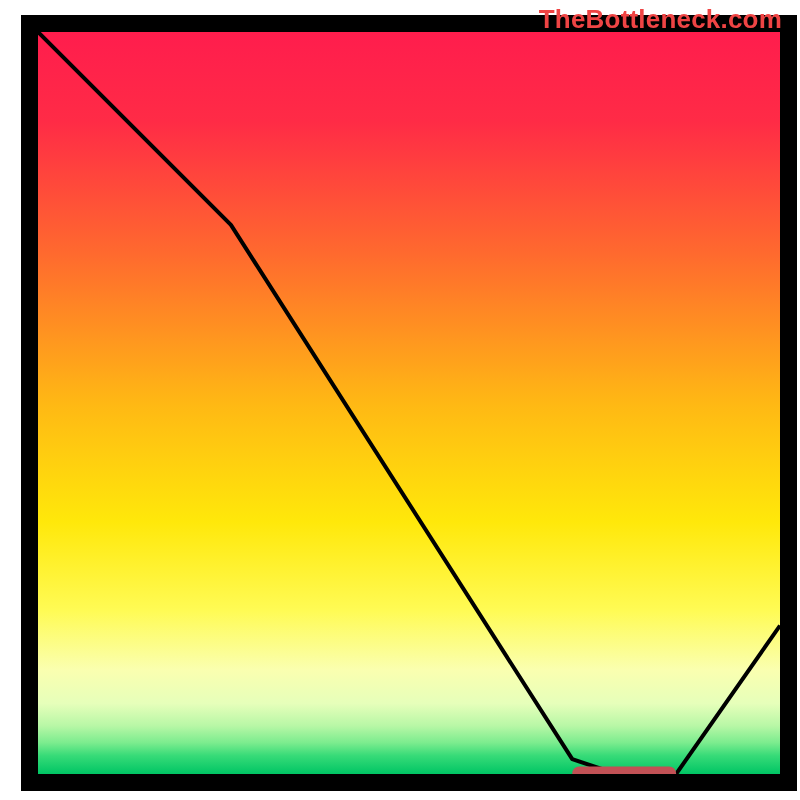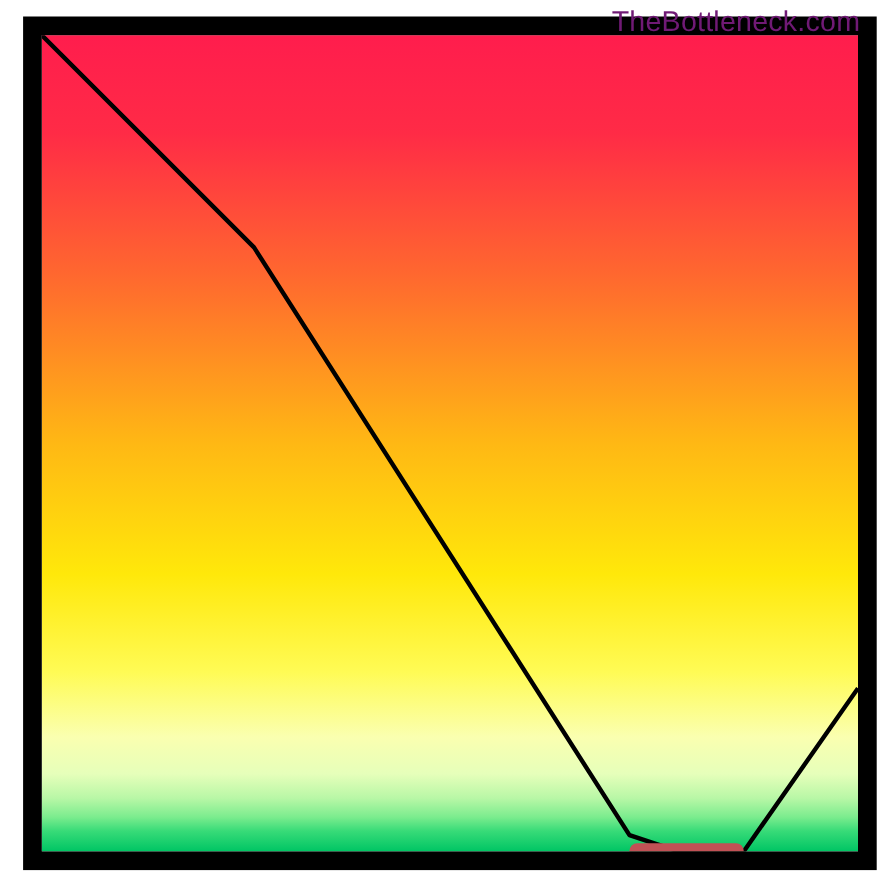--- a/index.html
+++ b/index.html
@@ -13,22 +13,22 @@
   .stage {
     position: relative;
     width: 800px;
     height: 800px;
   }
   .watermark {
     position: absolute;
     top: 4px;
     right: 18px;
     font-size: 26px;
-    font-weight: 400;
-    color: #701a75;
+    font-weight: 700;
+    color: #ef4444;
     letter-spacing: 0.2px;
   }
   svg {
     display: block;
   }
 </style>
 </head>
 <body>
 
 <div class="stage">

